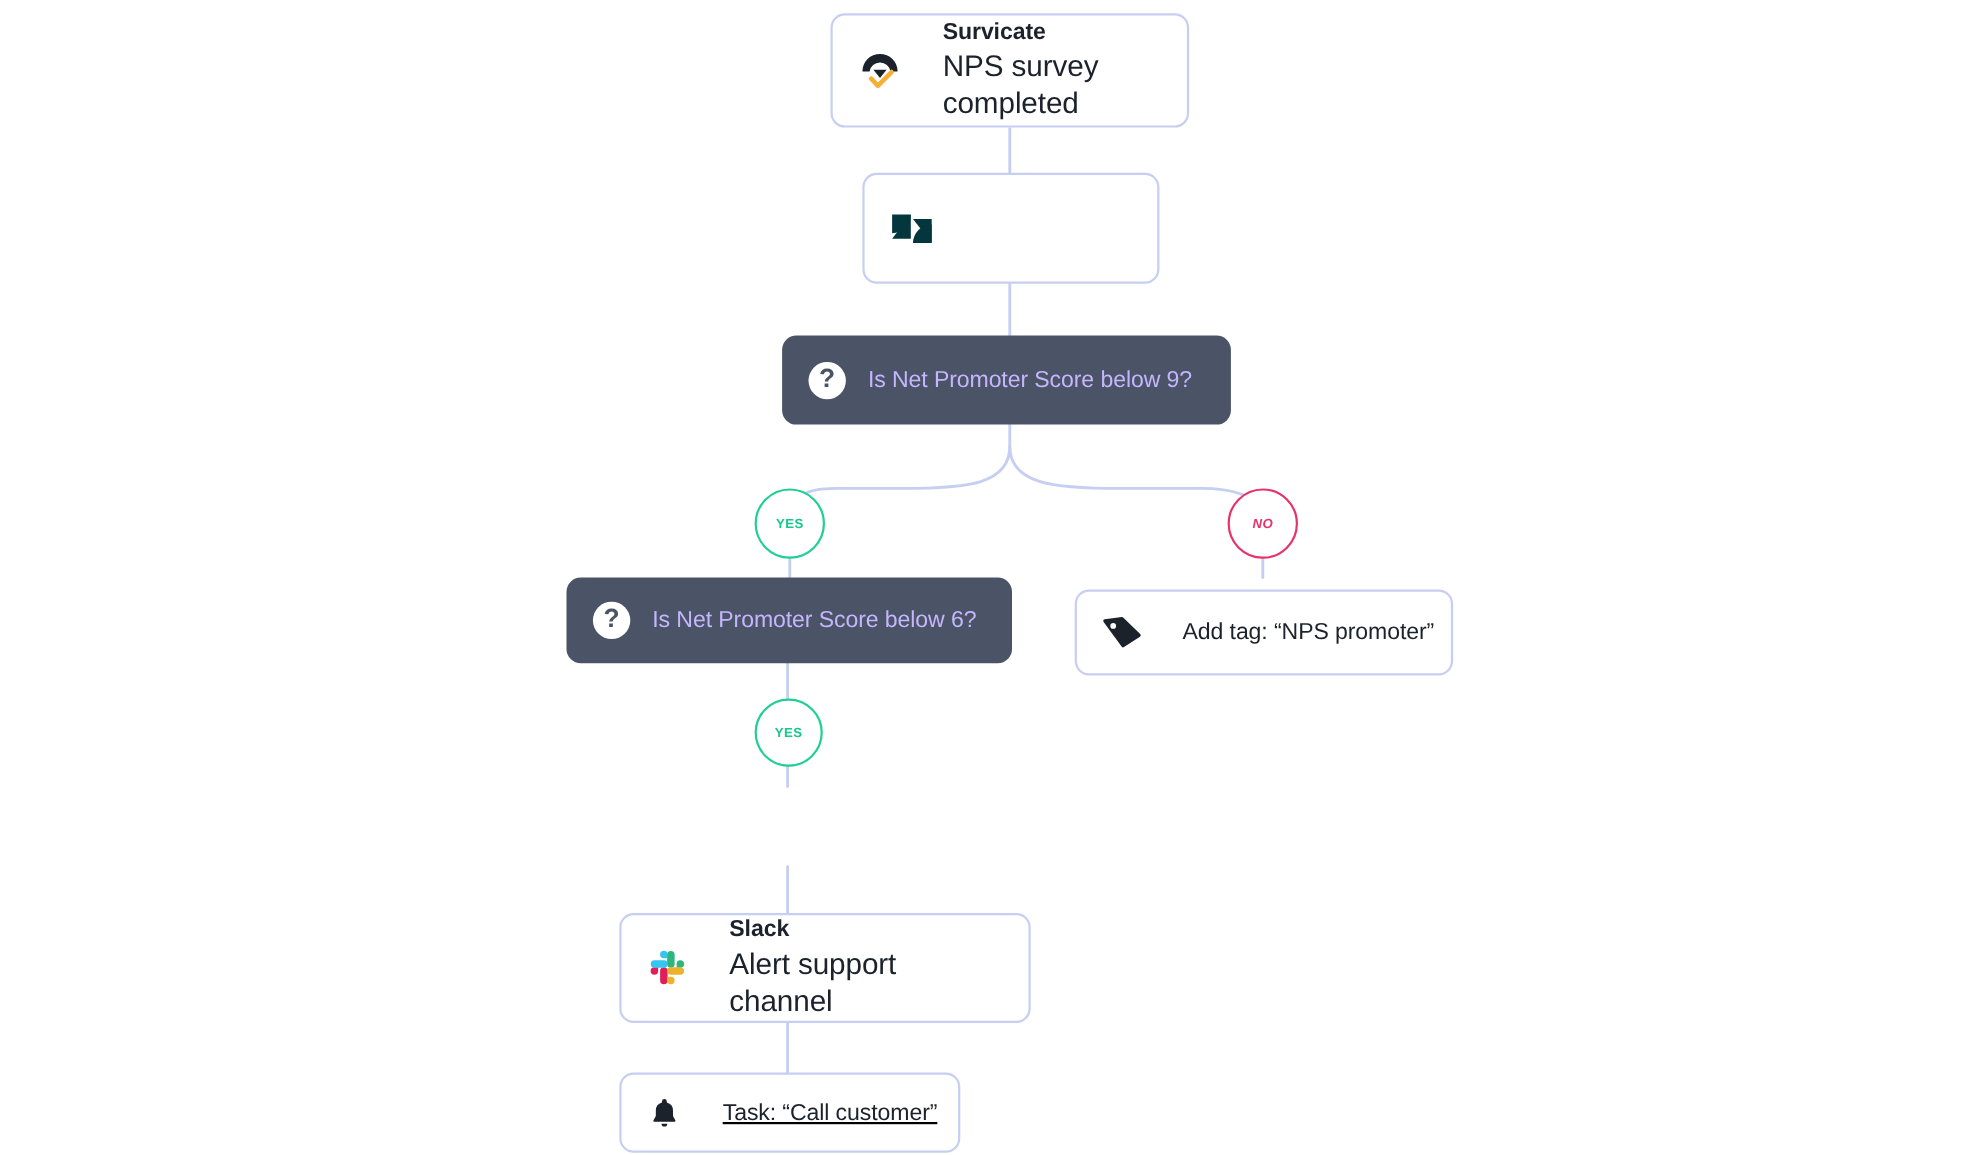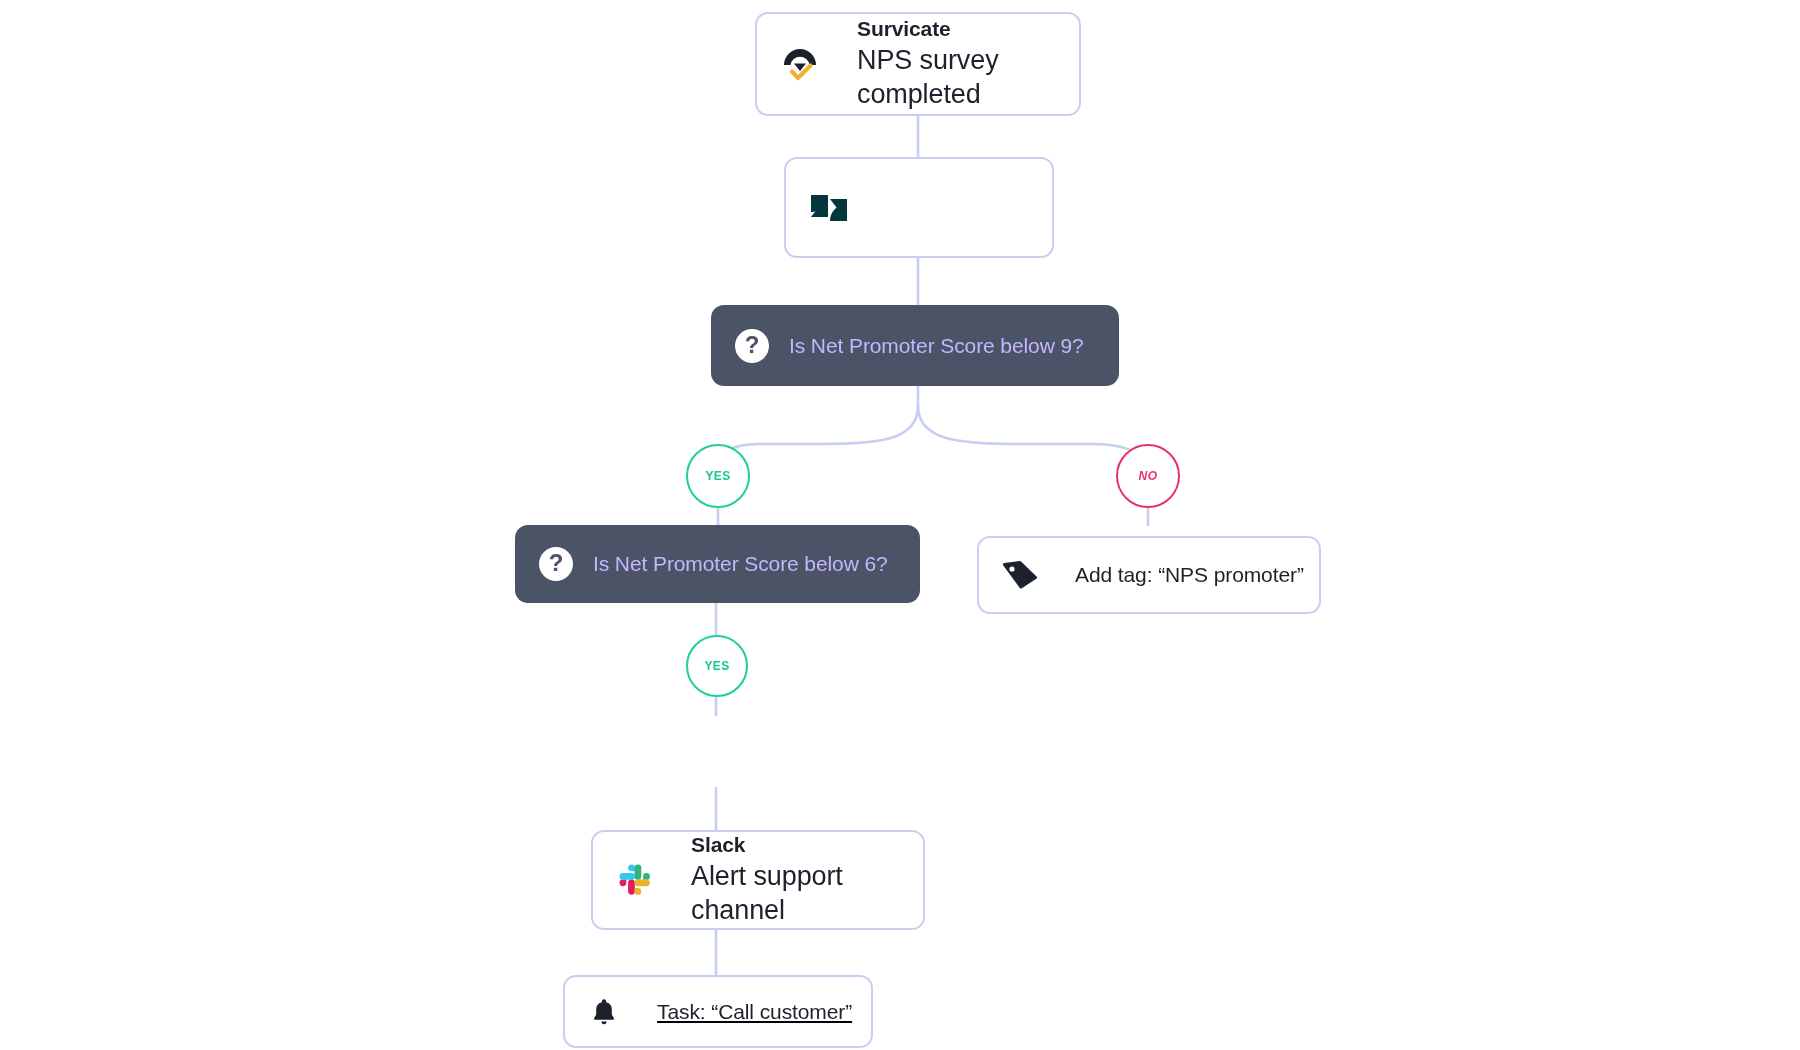--- a/index.html
+++ b/index.html
@@ -205,21 +205,21 @@
       </svg>
     </span>
     <span class="node-single">Add tag: “NPS promoter”</span>
   </div>
 
   <div class="badge badge-yes" style="left:686px; top:635px; width:62px; height:62px;">
     <span>YES</span>
   </div>
 
 
-  <div class="node card" style="left:563px; top:830px; width:334px; height:100px;margin-left:28px;">
+  <div class="node card" style="left:563px; top:830px; width:374px; height:100px;">
     <span class="node-icon">
       <svg width="40" height="40" viewBox="0 0 40 40">
 
         <path d="M11.3 22.8 a3.4 3.4 0 1 1 -3.4 -3.4 h3.4 z" fill="#E01E5A"></path>
         <path d="M13.1 22.8 a3.4 3.4 0 0 1 6.8 0 v8.5 a3.4 3.4 0 1 1 -6.8 0 z" fill="#E01E5A"></path>
 
         <path d="M16.5 11.2 a3.4 3.4 0 1 1 3.4 -3.4 v3.4 z" fill="#36C5F0"></path>
         <path d="M16.5 13 a3.4 3.4 0 0 1 0 6.8 H8 a3.4 3.4 0 1 1 0 -6.8 z" fill="#36C5F0"></path>
 
         <path d="M28.1 16.4 a3.4 3.4 0 1 1 3.4 3.4 h-3.4 z" fill="#2EB67D"></path>

